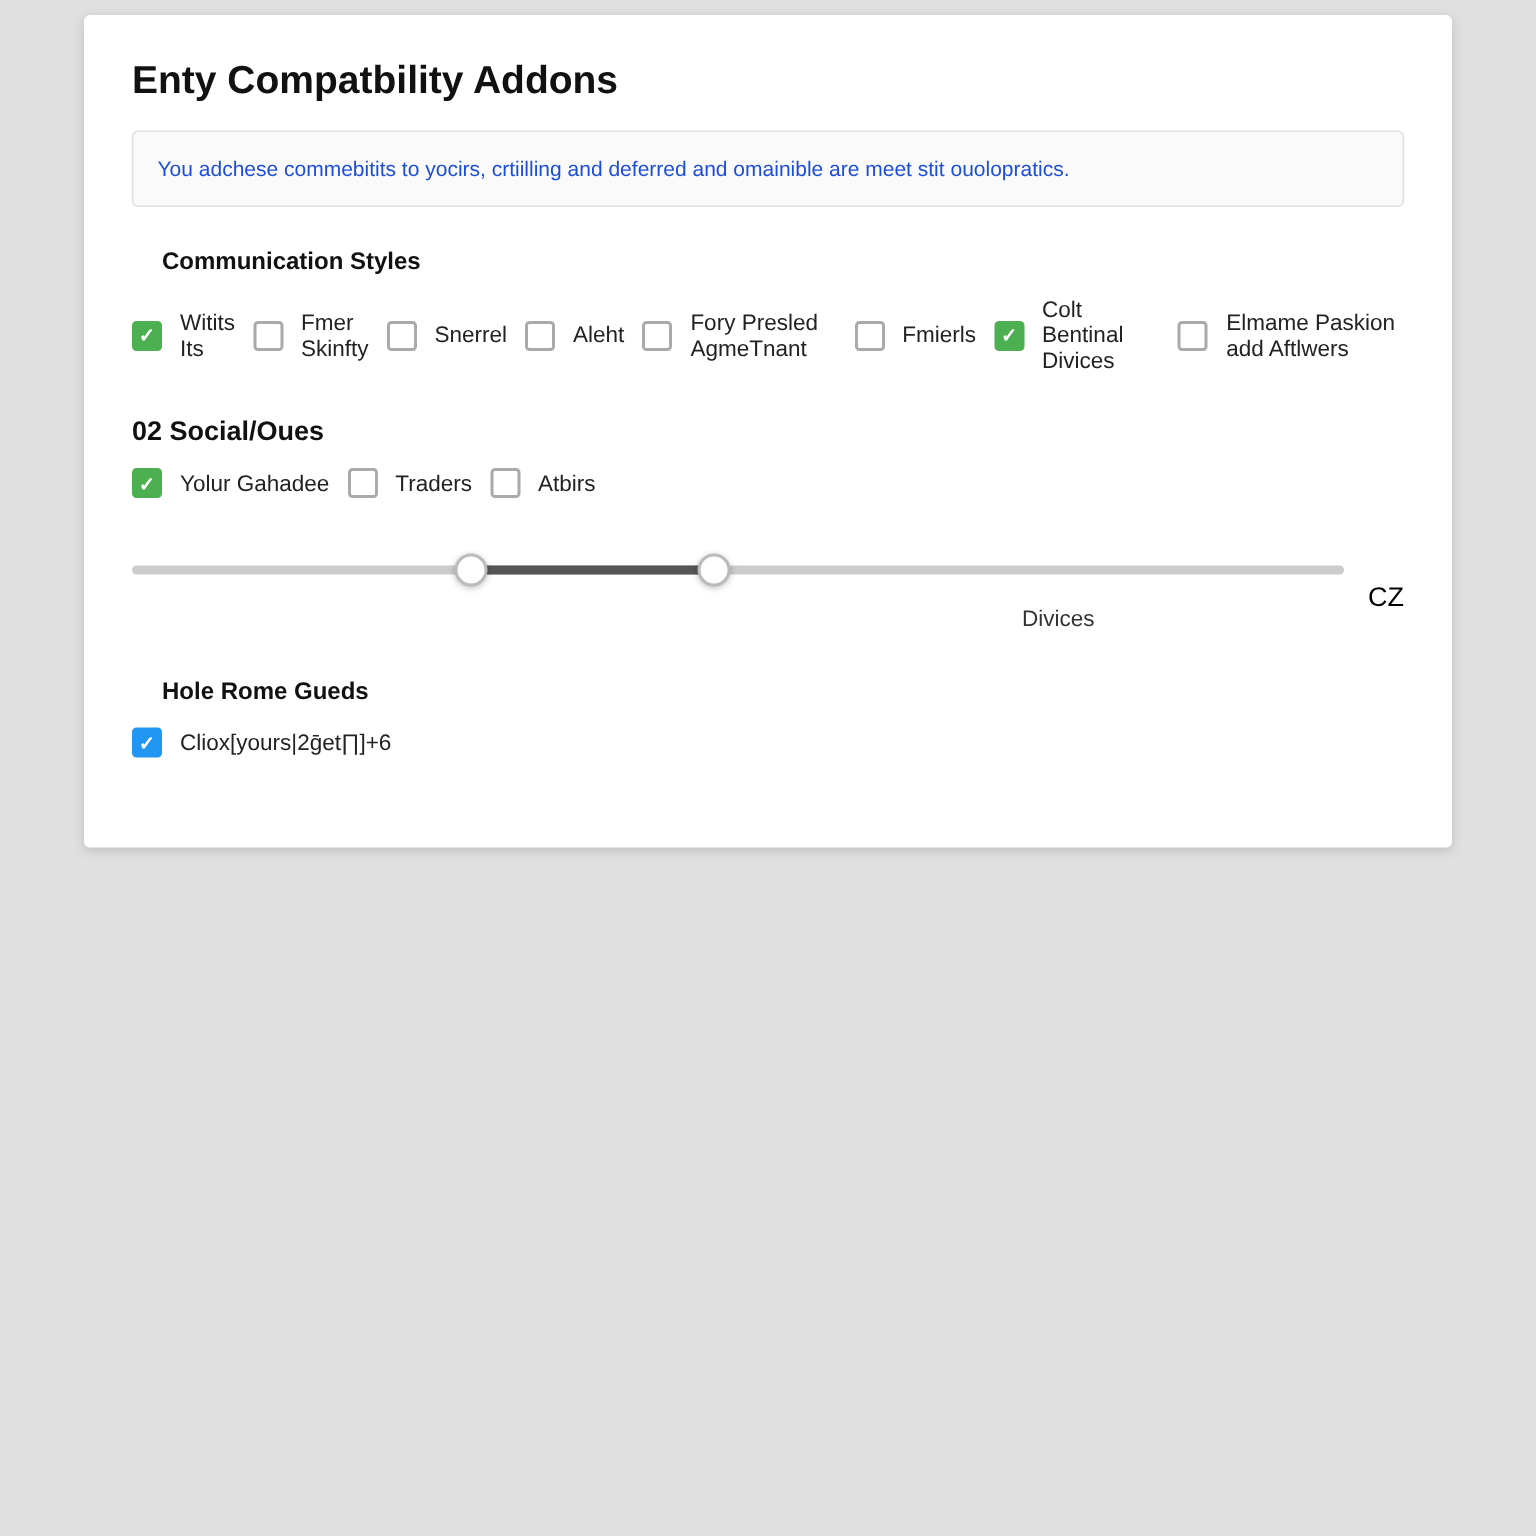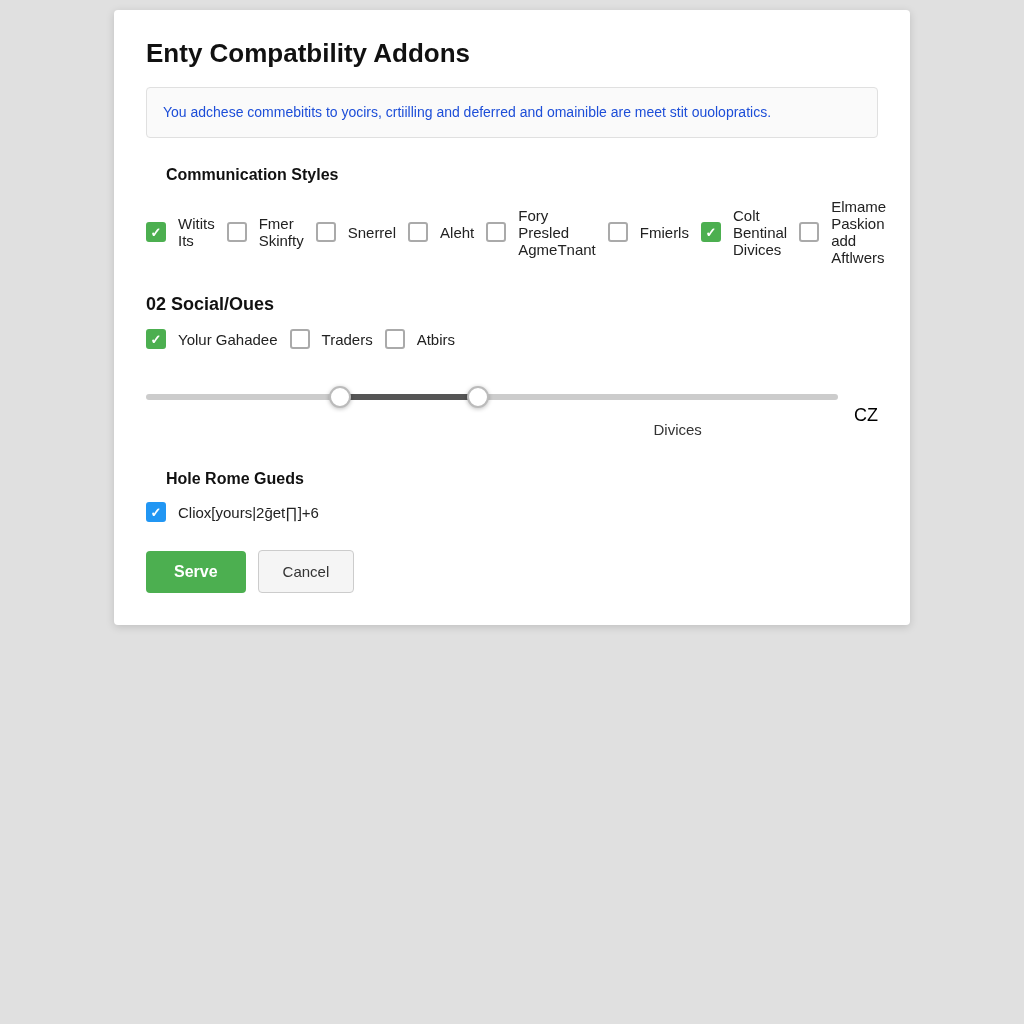--- a/index.html
+++ b/index.html
@@ -14,21 +14,21 @@
       justify-content: center;
       align-items: flex-start;
       min-height: 1024px;
       font-family: Arial, sans-serif;
       padding: 10px;
     }
 
     .modal {
       background: #ffffff;
       border-radius: 4px;
-      width: 796px;
+      width: 912px;
       padding: 28px 32px 32px 32px;
       box-shadow: 0 2px 8px rgba(0,0,0,0.15);
     }
 
     .modal-title {
       font-size: 26px;
       font-weight: bold;
       color: #111;
       margin-bottom: 18px;
     }
@@ -324,18 +324,14 @@
   </div>
 
   <div class="hole-rome-section">
     <h2 class="section-title">Hole Rome Gueds</h2>
     <label class="hole-rome-checkbox-item">
       <div class="custom-checkbox-blue"></div>
       <span class="checkbox-label">Cliox[yours|2ḡet∏]+6</span>
     </label>
   </div>
 
-  <div class="footer-buttons">
-    <button class="btn-serve">Serve</button>
-    <button class="btn-cancel">Cancel</button>
-  </div>
 
 </div>
 
 </body></html>

